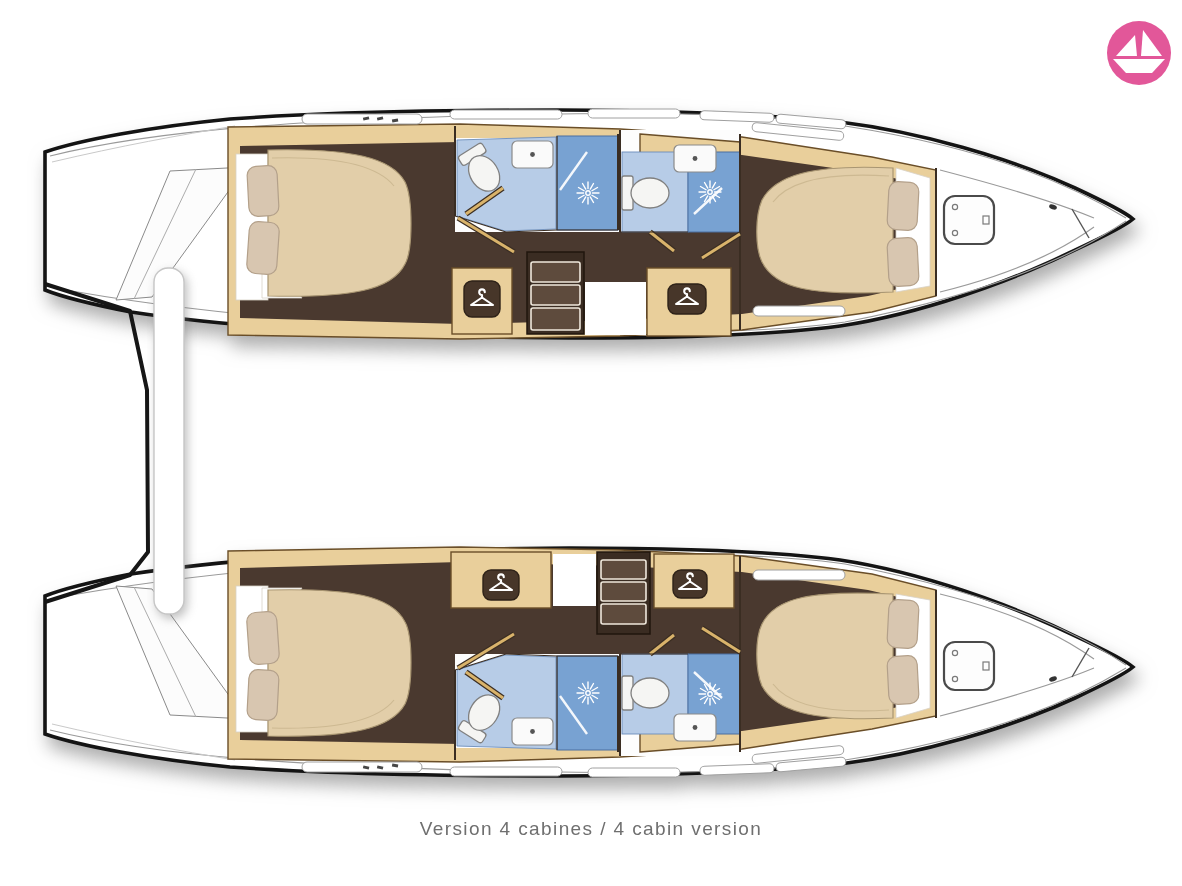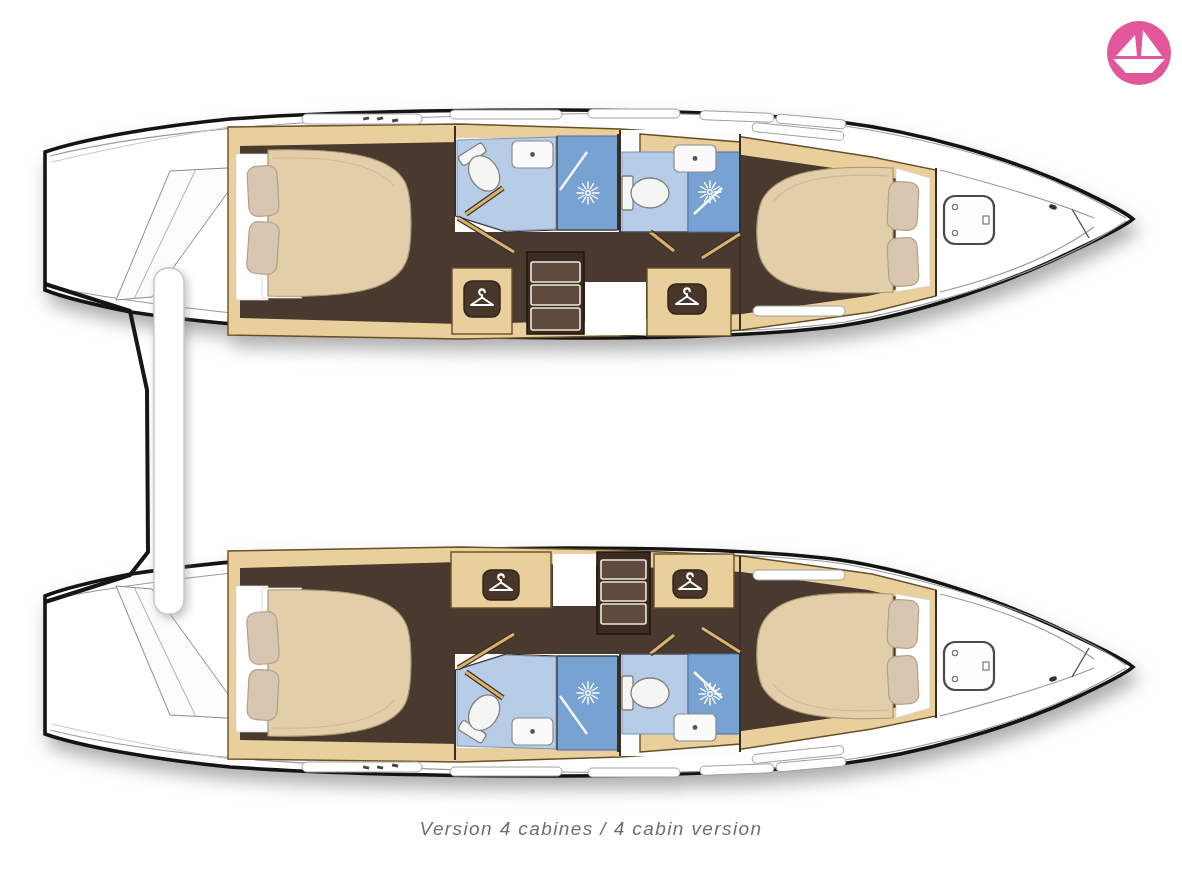--- a/index.html
+++ b/index.html
@@ -39,21 +39,21 @@
   .tread{fill:#5e4b3d;stroke:#efe8dc;stroke-width:1.6;}
   .hangerG{stroke:#ffffff;stroke-width:2.1;fill:none;stroke-linecap:round;stroke-linejoin:round;}
   .sprayG{stroke:#ffffff;stroke-width:1.4;fill:none;stroke-linecap:round;}
   .winstrip{fill:#ffffff;stroke:#a0a0a0;stroke-width:1;}
   .cleat{fill:#474747;}
   .hatch{fill:#fdfdfd;stroke:#4a4a4a;stroke-width:2.2;}
   .hatchdetail{fill:none;stroke:#7a7a7a;stroke-width:1.2;}
 
   .caption{
     position:absolute;left:0;top:818px;width:100%;
-    text-align:center;color:#6f6f6f;font-size:19px;letter-spacing:1.4px;font-style:italic;
+    text-align:center;color:#6f6f6f;font-size:19px;letter-spacing:1.4px;
   }
 </style>
 </head>
 <body>
 
 <div class="stage">
 <svg width="1182" height="886" viewBox="0 0 1182 886">
   <defs>
 
     <g id="hanger" class="hangerG">

